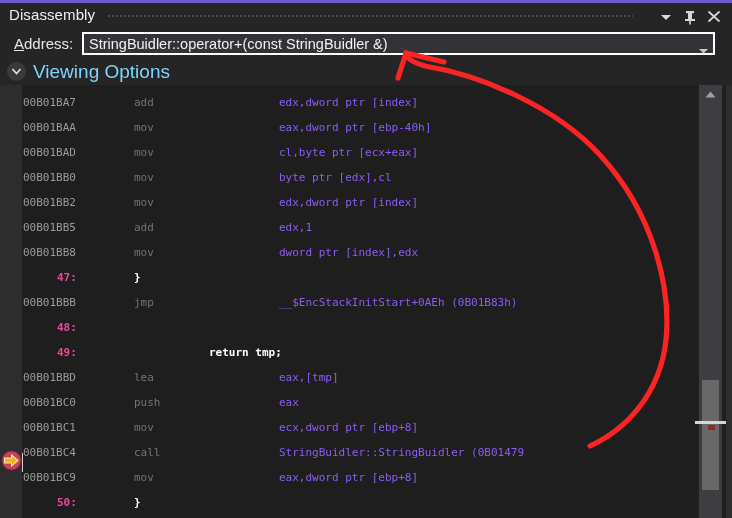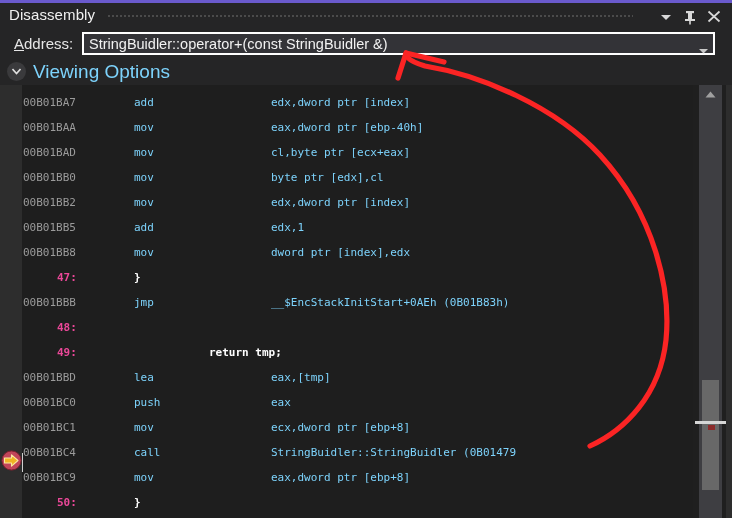--- a/index.html
+++ b/index.html
@@ -171,26 +171,26 @@
     white-space: pre;
   }
   .ln-addr {
     position: absolute;
     left: 0; top: 0;
     color: #9b9b9b;
   }
   .ln-mnem {
     position: absolute;
     left: 111px; top: 0;
-    color: #7dd3fc;
+    color: #737373;
   }
   .ln-ops {
     position: absolute;
-    left: 248px; top: 0;
-    color: #7dd3fc;
+    left: 256px; top: 0;
+    color: #8b5cf6;
   }
   .line.src .ln-num {
     position: absolute;
     left: 34px; top: 0;
     color: #ec4899;
     font-weight: bold;
   }
   .line.src .ln-code {
     position: absolute;
     left: 111px; top: 0;

